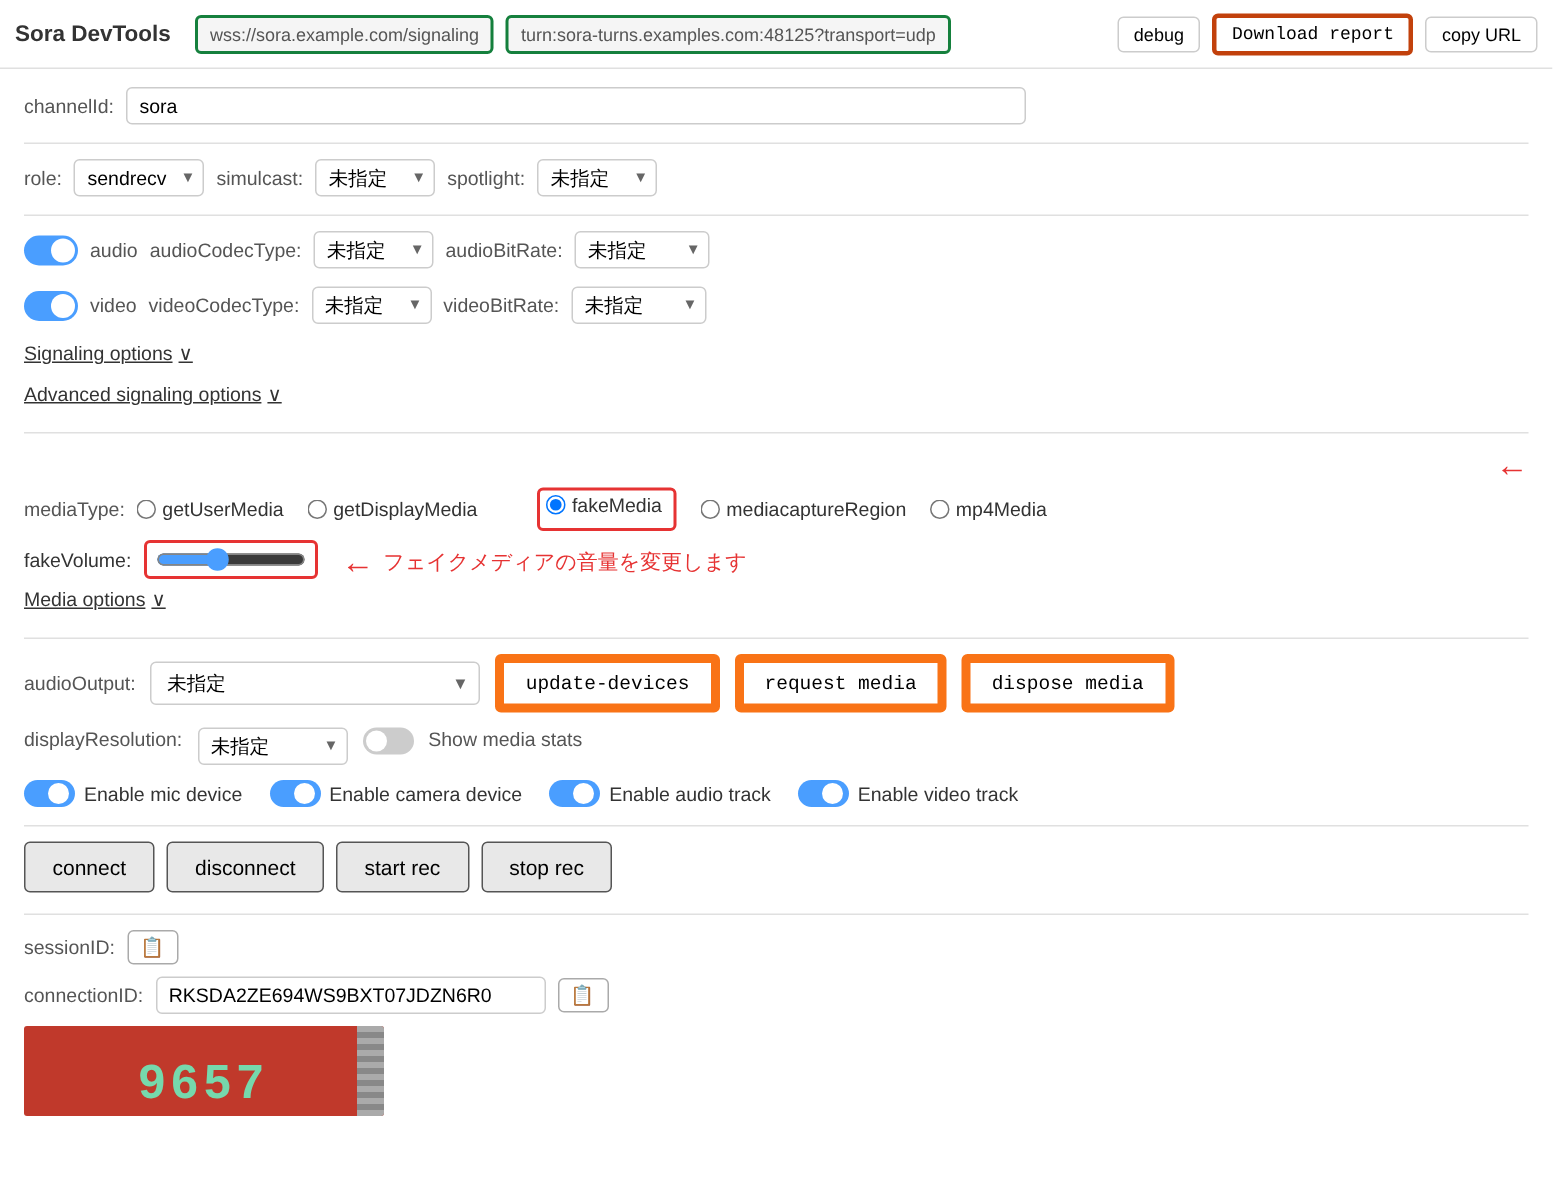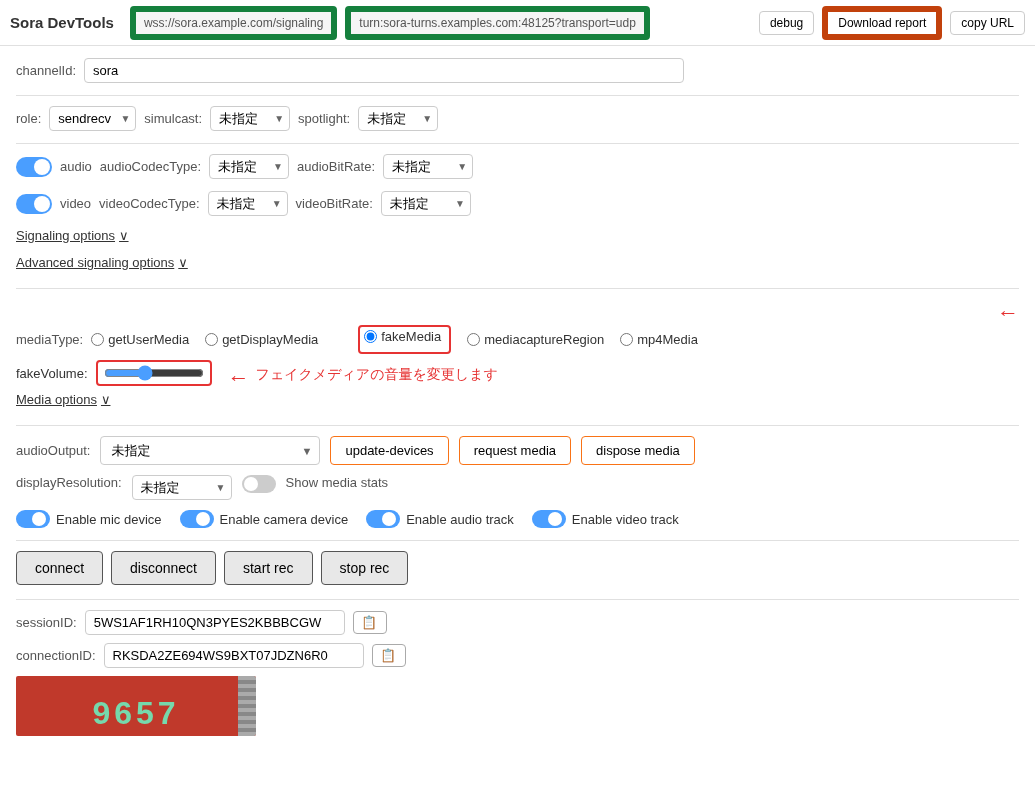--- a/index.html
+++ b/index.html
@@ -25,45 +25,46 @@
     }
     .header-title {
       font-weight: 700;
       font-size: 15px;
       color: #333;
       margin-right: 8px;
       white-space: nowrap;
     }
     .header-url {
       background: #f5f5f5;
-      border: 6px solid #15803d;
+      border: 2px solid #15803d;
       border-radius: 4px;
       padding: 4px 8px;
       font-size: 12px;
       color: #555;
       white-space: nowrap;
     }
     .header-spacer { flex: 1; }
     .header-btn {
       border: 1px solid #ccc;
       background: #fff;
       border-radius: 4px;
       padding: 4px 10px;
       font-size: 12px;
       cursor: pointer;
       white-space: nowrap;
     }
     .header-btn-primary {
-      border: 6px solid #c2410c;
+      border: 3px solid #c2410c;
       background: #fff;
       border-radius: 4px;
       padding: 4px 10px;
       font-size: 12px;
       cursor: pointer;
       font-weight: 500;
+      font-family: Liberation Mono, monospace;
     }
 
     
     .main { padding: 12px 16px; }
 
     
     .form-row {
       display: flex;
       align-items: center;
       margin-bottom: 12px;
@@ -240,26 +241,27 @@
       min-width: 220px;
     }
     .audio-select-arrow {
       position: absolute;
       right: 8px;
       pointer-events: none;
       font-size: 11px;
       color: #666;
     }
     .action-btn {
-      border: 1px solid #f97316;
+      border: 6px solid #f97316;
       border-radius: 4px;
       padding: 6px 14px;
       font-size: 13px;
       background: #fff;
       cursor: pointer;
+      font-family: Liberation Mono, monospace;
     }
 
     
     .disp-row {
       display: flex;
       align-items: flex-start;
       gap: 10px;
       margin-bottom: 10px;
       flex-wrap: wrap;
     }
@@ -611,21 +613,20 @@
     <button class="btn">connect</button>
     <button class="btn">disconnect</button>
     <button class="btn">start rec</button>
     <button class="btn">stop rec</button>
   </div>
 
   <hr class="divider">
 
   <div class="session-row">
     <span class="form-label">sessionID:</span>
-    <input class="session-input" value="5WS1AF1RH10QN3PYES2KBBBCGW" readonly="" style="">
     <button class="copy-btn">📋</button>
   </div>
 
   <div class="session-row">
     <span class="form-label">connectionID:</span>
     <input class="session-input" value="RKSDA2ZE694WS9BXT07JDZN6R0" readonly="" style="">
     <button class="copy-btn">📋</button>
   </div>
 
   <div class="video-preview">

